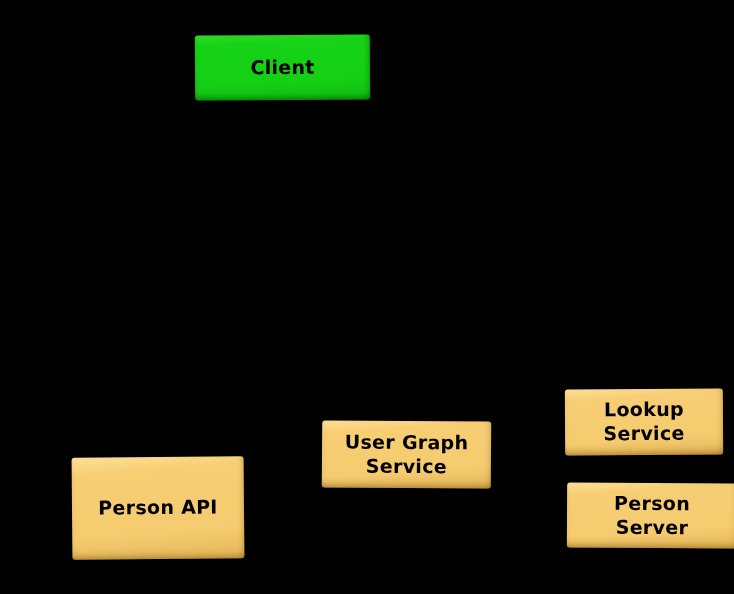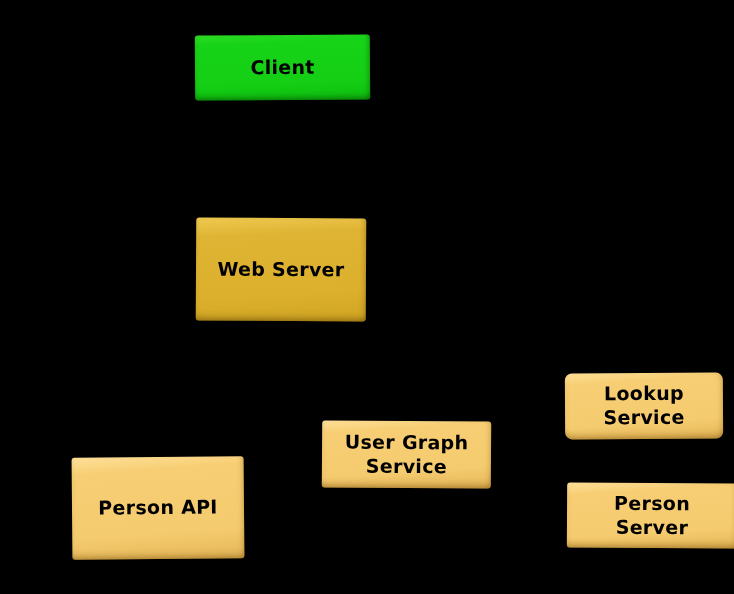--- a/index.html
+++ b/index.html
@@ -55,45 +55,41 @@
   }
   .node.search-api {
     left: 34px; top: 457px; width: 172px; height: 102px;
     transform: rotate(-0.5deg);
   }
   .node.user-graph-service {
     left: 284px; top: 421px; width: 169px; height: 67px;
     transform: rotate(0.4deg);
   }
   .node.lookup-service {
-    left: 527px; top: 373px; width: 158px; height: 66px;
+    left: 527px; top: 389px; width: 158px; height: 66px;
     transform: rotate(-0.3deg);
-    border-radius: 7px;
   }
   .node.person-server {
     left: 529px; top: 483px; width: 170px; height: 65px;
     transform: rotate(0.3deg);
   }
   .node-label {
     display: block;
     padding: 0 6px;
   }
 </style>
 </head>
 <body>
 
 <div id="canvas">
 
   <div class="node client">
     <span class="node-label">Client</span>
   </div>
 
-  <div class="node web-server">
-    <span class="node-label">Web Server</span>
-  </div>
 
   <div class="node tan search-api">
     <span class="node-label">Person API</span>
   </div>
 
   <div class="node tan user-graph-service">
     <span class="node-label">User Graph
 Service</span>
   </div>
 

